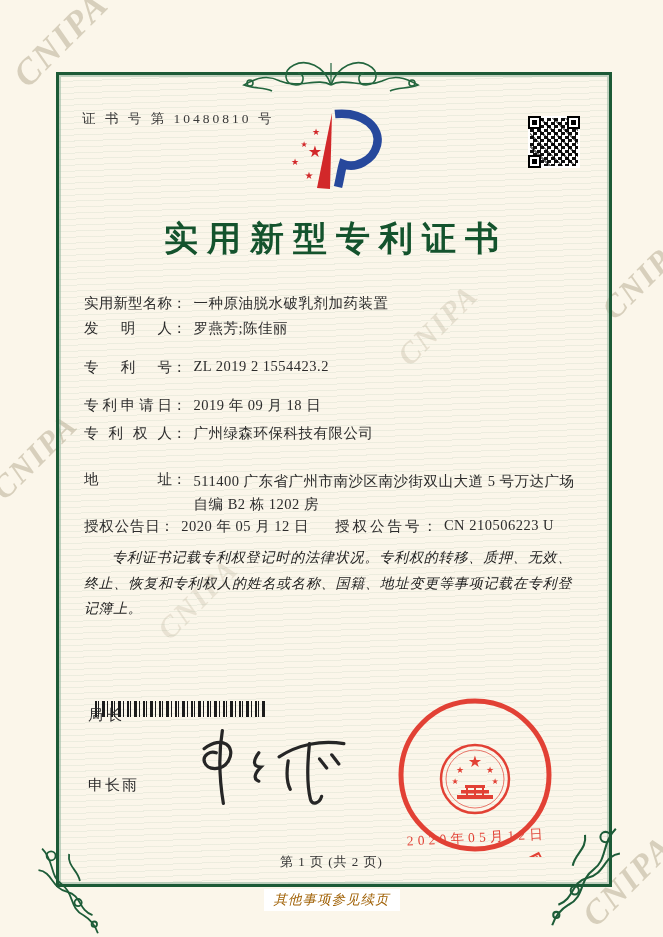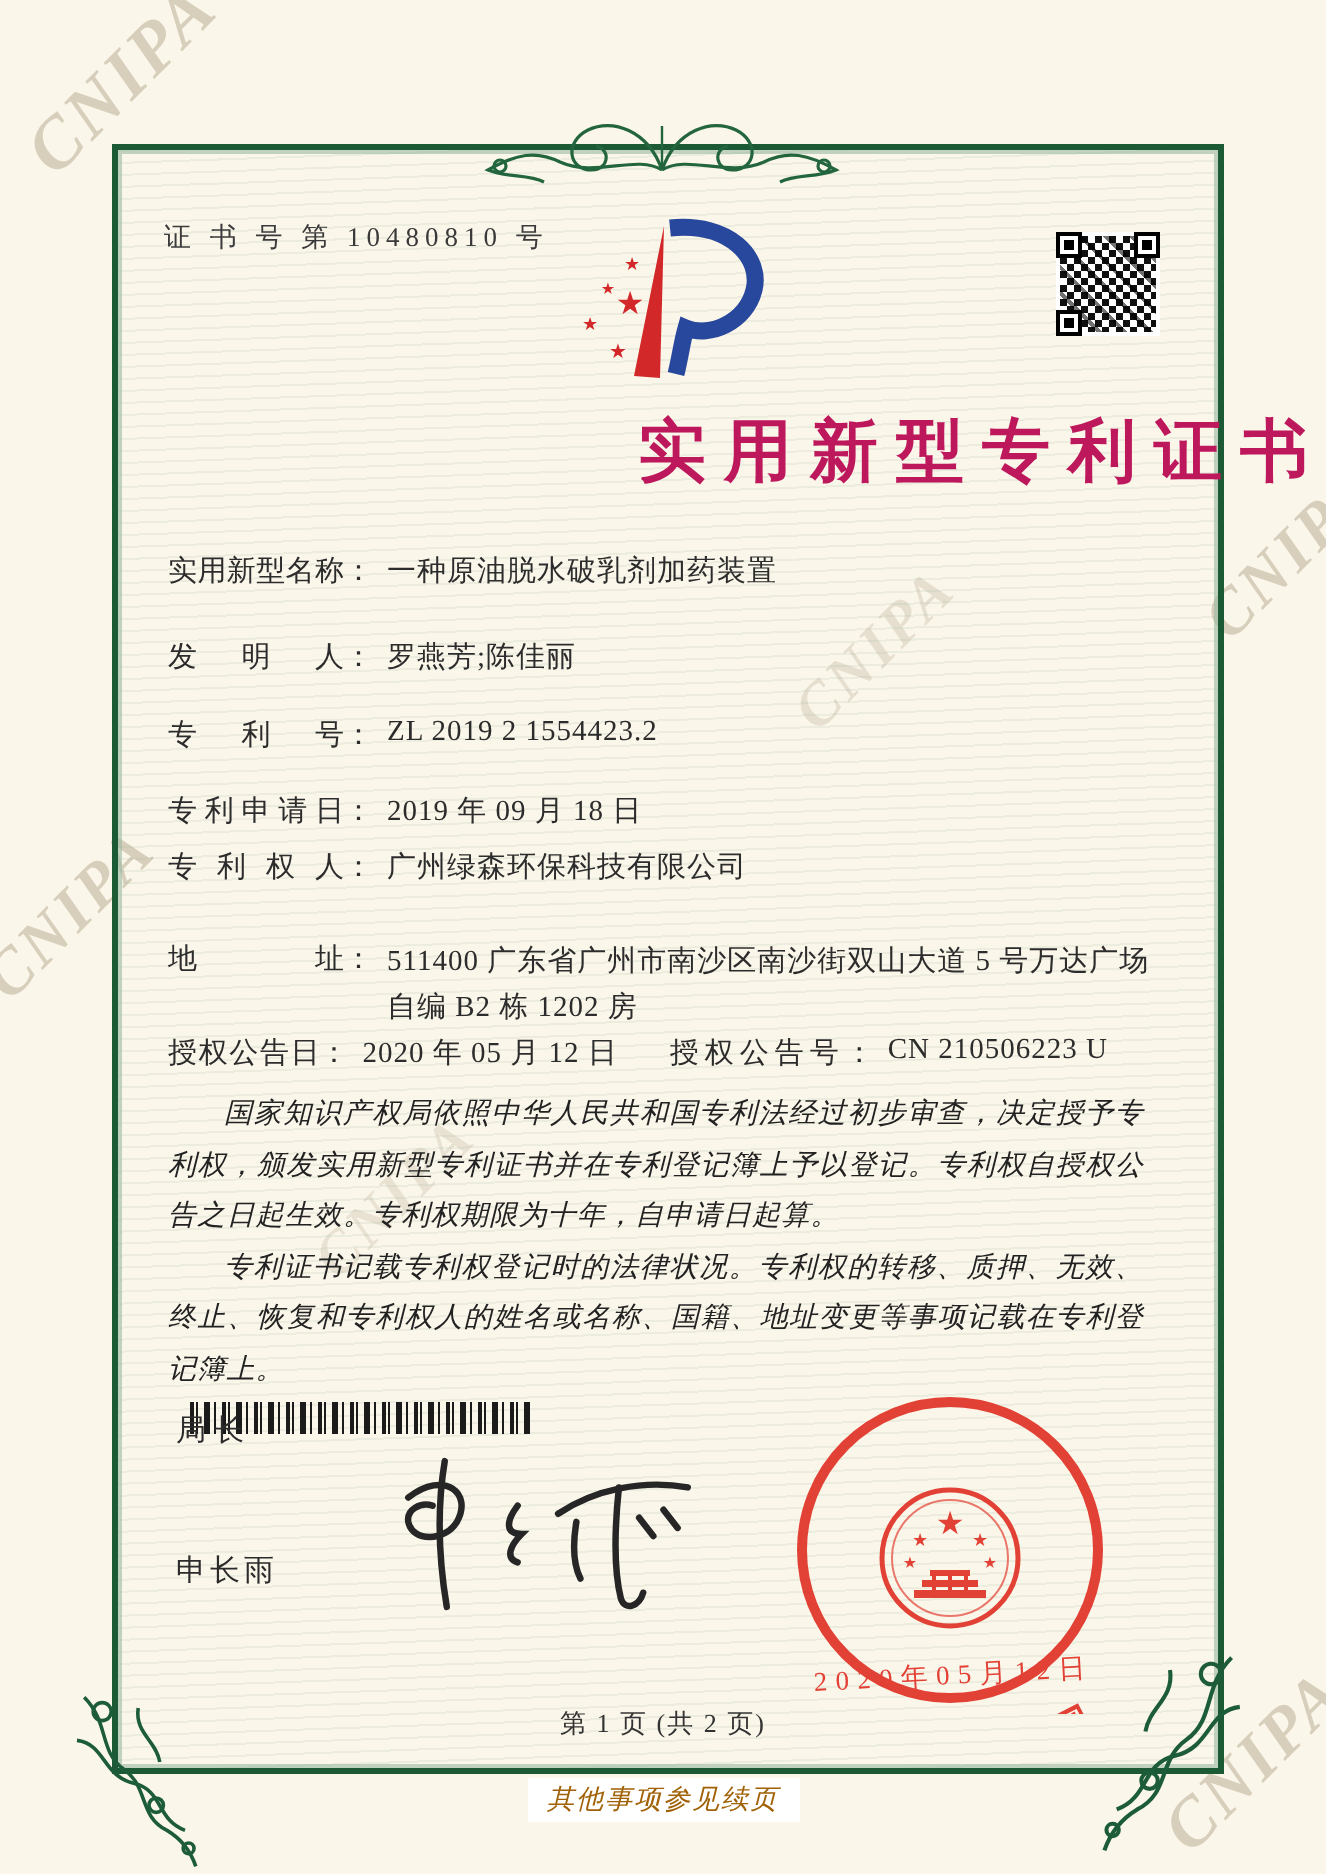--- a/index.html
+++ b/index.html
@@ -27,28 +27,28 @@
   .qr{position:absolute;left:528px;top:116px;width:48px;height:48px;background:#fff;padding:2px;}
   .qrgrid{position:relative;width:48px;height:48px;
       background:conic-gradient(#101010 25%,#fff 0 50%,#101010 0 75%,#fff 0) 0 0/7px 7px,
                  #fff;}
   .qrgrid::before{content:"";position:absolute;inset:0;
       background:repeating-linear-gradient(45deg,transparent 0 4px,rgba(0,0,0,.55) 4px 6px,transparent 6px 9px);}
   .qr .f{position:absolute;width:13px;height:13px;border:2.5px solid #000;background:#fff;box-sizing:border-box;}
   .qr .f::after{content:"";position:absolute;inset:2px;background:#000;}
   .qr .f1{left:0;top:0;} .qr .f2{right:0;top:0;} .qr .f3{left:0;bottom:0;}
   
-  .title{position:absolute;left:0;right:0;top:203px;text-align:right;font-size:34px;font-weight:bold;
-         letter-spacing:9px;text-indent:9px;color:#be185d;}
+  .title{position:absolute;left:0;right:0;top:216px;text-align:center;font-size:34px;font-weight:bold;
+         letter-spacing:9px;text-indent:9px;color:#14532d;}
   
   .row{position:absolute;left:84px;font-size:14.5px;color:#2c2c2c;display:flex;align-items:flex-start;white-space:nowrap;}
   .flabel{display:inline-block;width:88px;text-align:justify;text-align-last:justify;}
   .fcolon{display:inline-block;margin-right:7px;}
   .fvalue{letter-spacing:.5px;}
-  .r1{top:276px;align-items:flex-end;} .r2{top:319px;} .r3{top:358px;} .r4{top:396px;} .r5{top:424px;}
+  .r1{top:294px;align-items:flex-end;} .r2{top:319px;} .r3{top:358px;} .r4{top:396px;} .r5{top:424px;}
   .r6{top:470px;} .r6 .fvalue div{line-height:23px;white-space:nowrap;}
   .r7{top:517px;width:470px;}
   .grant2{margin-left:26px;display:flex;}
   .grant2 .glabel{letter-spacing:3px;}
   
   .legal{position:absolute;left:84px;width:488px;top:545px;font-size:14px;line-height:25.5px;
          font-style:italic;text-align:justify;color:#222;letter-spacing:.6px;}
   .legal p{margin:0;text-indent:2em;}
   
   .barcode{position:absolute;left:95px;top:701px;width:170px;height:16px;
@@ -174,21 +174,20 @@
       <span class="fcolon">：</span>
     <span class="fvalue">2020 年 05 月 12 日</span>
     <span class="grant2">
       <span class="glabel">授权公告号</span>
         <span class="fcolon">：</span>
       <span class="fvalue">CN 210506223 U</span>
     </span>
   </div>
 
   <div class="legal">
-    <p>国家知识产权局依照中华人民共和国专利法经过初步审查，决定授予专利权，颁发实用新型专利证书并在专利登记簿上予以登记。专利权自授权公告之日起生效。专利权期限为十年，自申请日起算。</p>
     <p>专利证书记载专利权登记时的法律状况。专利权的转移、质押、无效、终止、恢复和专利权人的姓名或名称、国籍、地址变更等事项记载在专利登记簿上。</p>
   </div>
 
   <div class="barcode"></div>
 
   <div class="sig-title">局长</div>
   <div class="sig-name">申长雨</div>
   <svg class="sig-hand" viewBox="0 0 160 80">
     <g stroke="#262626" stroke-width="3.2" fill="none" stroke-linecap="round">
       <path d="M30,4 C26,28 27,52 31,76"></path>

